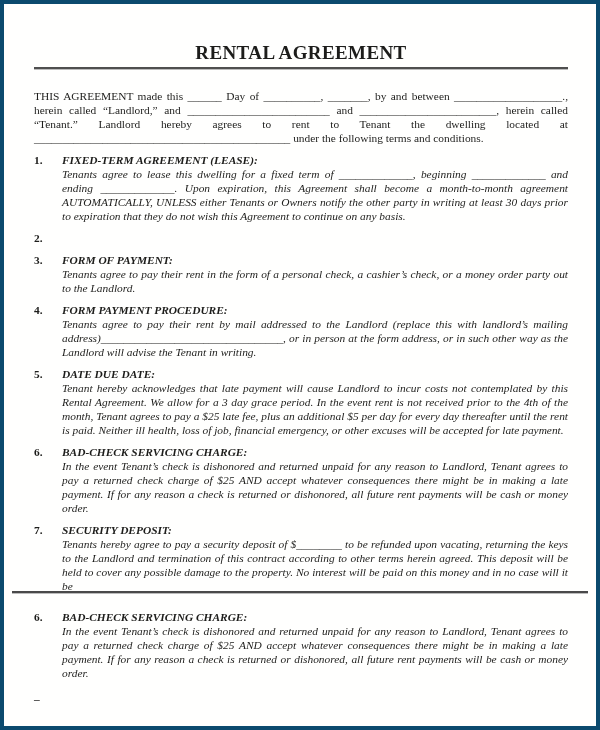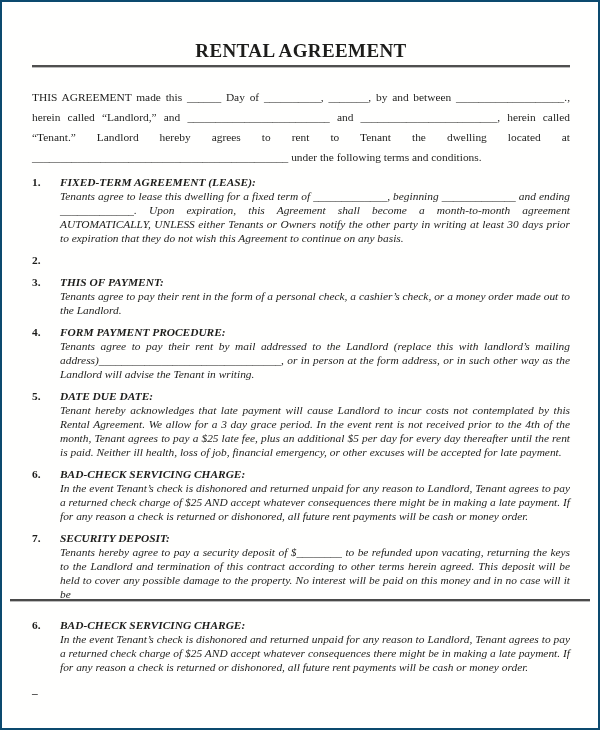--- a/index.html
+++ b/index.html
@@ -2,41 +2,41 @@
 <html><head>
 <meta charset="utf-8">
 <style>
   html, body { margin: 0; padding: 0; background: #ffffff; }
   .page {
     position: relative;
     width: 600px;
     height: 730px;
     box-sizing: border-box;
     background: #fffffe;
-    border: 2px solid #0c4a6e;
+    border: 4px solid #0c4a6e;
     overflow: hidden;
     font-family: "Liberation Serif", "DejaVu Serif", serif;
     color: #1d1d1b;
   }
   .content {
     padding: 38px 28px 0 30px;
   }
   .doc-title {
     text-align: center;
     font-size: 19px;
     font-weight: bold;
     letter-spacing: 0.4px;
     padding-bottom: 3px;
     border-bottom: 2px solid #4f4f4f;
     box-shadow: 0 1px 0 #bcbcbc;
   }
   .intro {
     margin: 20px 0 0 0;
     font-size: 11.4px;
-    line-height: 20px;
+    line-height: 14px;
     text-align: justify;
   }
   .section {
     display: flex;
     margin-top: 8px;
     font-size: 11.4px;
     line-height: 14px;
   }
   .sec-num {
     flex: 0 0 28px;
@@ -80,22 +80,22 @@
 
     <div class="section">
       <div class="sec-num">2.</div>
       <div class="sec-content">
       </div>
     </div>
 
     <div class="section">
       <div class="sec-num">3.</div>
       <div class="sec-content">
-        <div class="sec-heading">THIS OF PAYMENT:</div>
-        <div class="sec-body">Tenants agree to pay their rent in the form of a personal check, a cashier’s check, or a money order made out to the Landlord.</div>
+        <div class="sec-heading">FORM OF PAYMENT:</div>
+        <div class="sec-body">Tenants agree to pay their rent in the form of a personal check, a cashier’s check, or a money order party out to the Landlord.</div>
       </div>
     </div>
 
     <div class="section">
       <div class="sec-num">4.</div>
       <div class="sec-content">
         <div class="sec-heading">FORM PAYMENT PROCEDURE:</div>
         <div class="sec-body">Tenants agree to pay their rent by mail addressed to the Landlord (replace this with landlord’s mailing address)________________________________, or in person at the form address, or in such other way as the Landlord will advise the Tenant in writing.</div>
       </div>
     </div>

